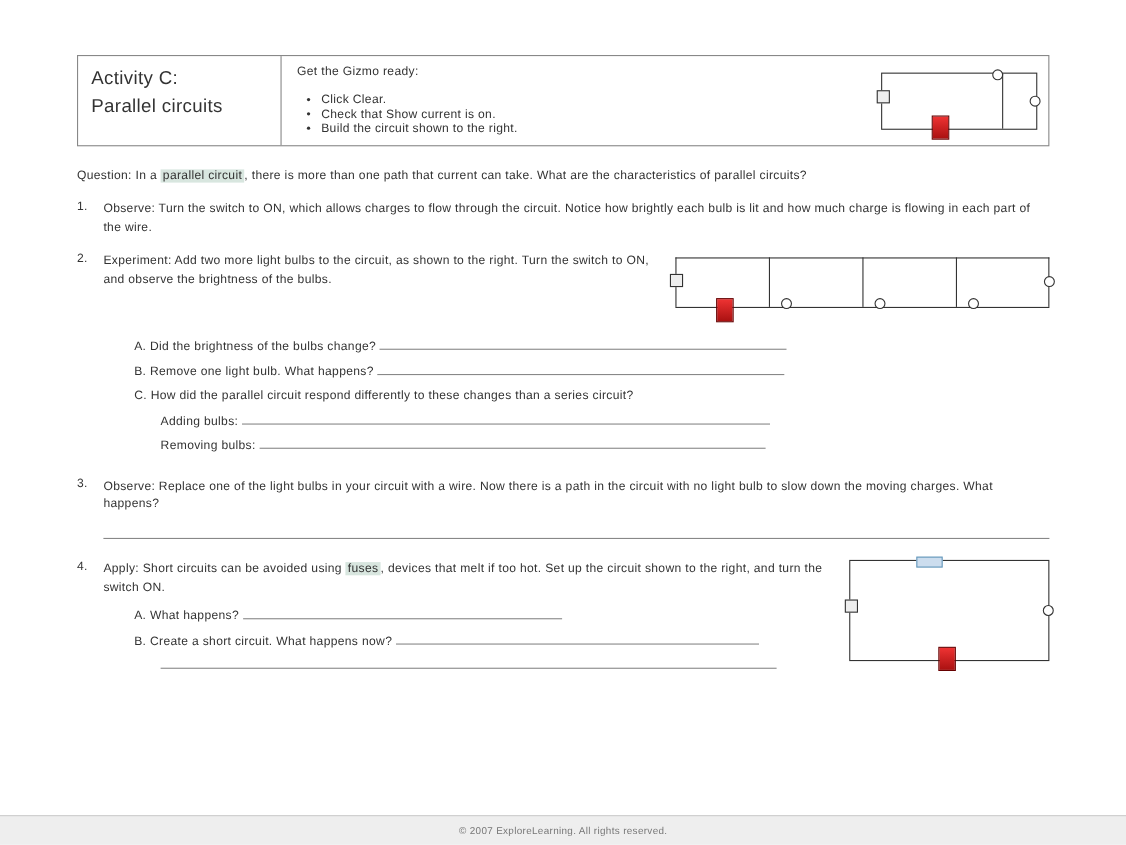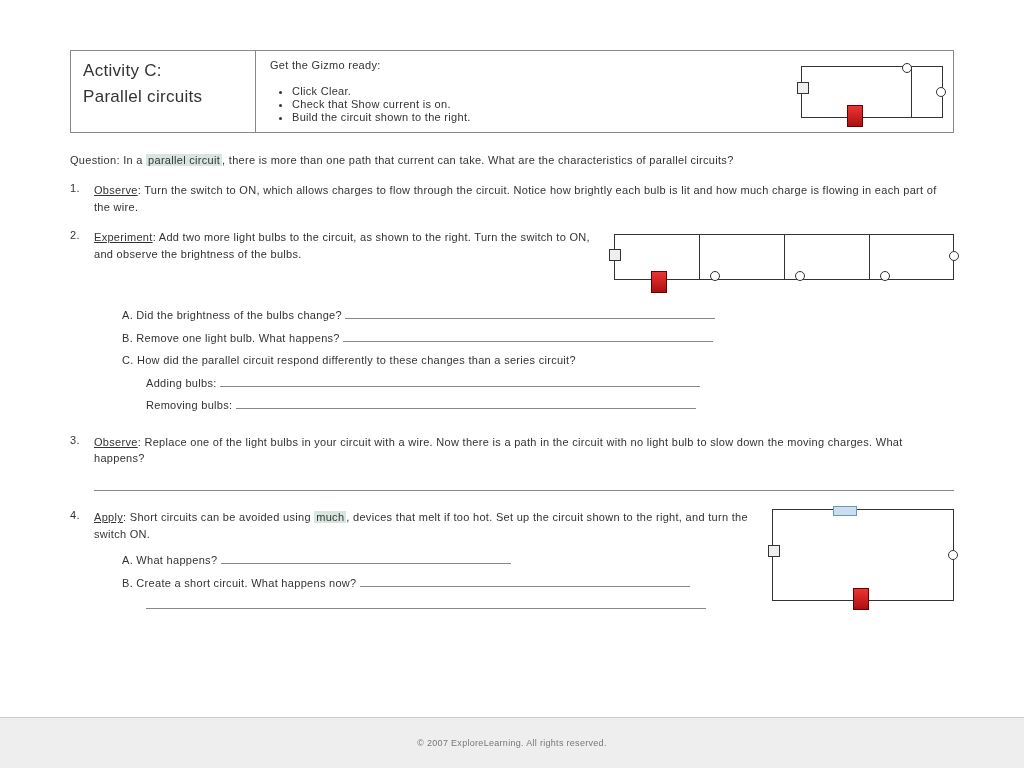--- a/index.html
+++ b/index.html
@@ -9,26 +9,26 @@
 .hdr-m{flex:1;padding:8px 14px;font-size:11px}
 .hdr-m-title{margin-bottom:14px}
 .hdr-m ul{margin:0;padding-left:22px}
 .hdr-m li{margin:1px 0}
 .hdr-r{width:150px;padding:6px;display:flex;align-items:center;justify-content:center}
 .question{margin-bottom:14px;line-height:1.4}
 .hl{background:#d8e6df;padding:0 2px}
 .item{display:flex;margin-bottom:14px}
 .item-num{width:24px;flex-shrink:0}
 .item-body{flex:1;line-height:1.5}
-.item-body .u{text-decoration:underline}
+.item-body .u{}
 .sub{margin-top:10px;padding-left:28px}
 .sub-row{margin:6px 0}
 .blank{border-bottom:1px solid #888;display:inline-block;min-width:10px}
 .diag-float{float:right;margin:0 0 8px 12px}
-.footer{position:absolute;bottom:0;left:0;right:0;text-align:center;font-size:9px;color:#777;border-top:1px solid #ccc;padding:20px 0;background:#eee}
+.footer{position:absolute;bottom:0;left:0;right:0;text-align:center;font-size:9px;color:#777;border-top:1px solid #ccc;padding:8px 0;background:#eee}
 
 .diag{position:relative;background:#fff}
 .diag-a{width:140px;height:50px;border:1px solid #333}
 .diag-b{width:340px;height:60px}
 .diag-c{width:180px;height:90px;border:1px solid #333}
 .wire-h{position:absolute;height:1px;background:#333}
 .wire-v{position:absolute;width:1px;background:#333}
 .batt{position:absolute;width:14px;height:20px;background:linear-gradient(#e33,#a11);border:1px solid #600}
 .bulb{position:absolute;width:8px;height:8px;border:1px solid #333;border-radius:50%;background:#fff}
 .sw{position:absolute;width:10px;height:10px;border:1px solid #333;background:#eee}
@@ -114,21 +114,21 @@
 
 <div class="item">
   <div class="item-num">4.</div>
   <div class="item-body">
     <div class="diag-float diag diag-c">
       <div class="fuse" style="left:60px;top:-4px"></div>
       <div class="sw" style="left:-5px;top:35px"></div>
       <div class="batt" style="left:80px;bottom:-10px"></div>
       <div class="bulb" style="right:-5px;top:40px"></div>
     </div>
-    <span class="u">Apply</span><span>: Short circuits can be avoided using </span><span class="hl">much</span><span>, devices that melt if too hot. Set up the circuit shown to the right, and turn the switch ON.</span>
+    <span class="u">Apply</span><span>: Short circuits can be avoided using </span><span class="hl">fuses</span><span>, devices that melt if too hot. Set up the circuit shown to the right, and turn the switch ON.</span>
     <div class="sub">
       <div class="sub-row"><span>A.   What happens? </span><span class="blank" style="width:290px"></span></div>
       <div class="sub-row"><span>B.   Create a short circuit. What happens now? </span><span class="blank" style="width:330px"></span></div>
       <div class="sub-row" style="padding-left:24px"><span class="blank" style="width:560px"></span></div>
     </div>
   </div>
 </div>
 
 <div class="footer">© 2007 ExploreLearning. All rights reserved.</div>
 </div>

